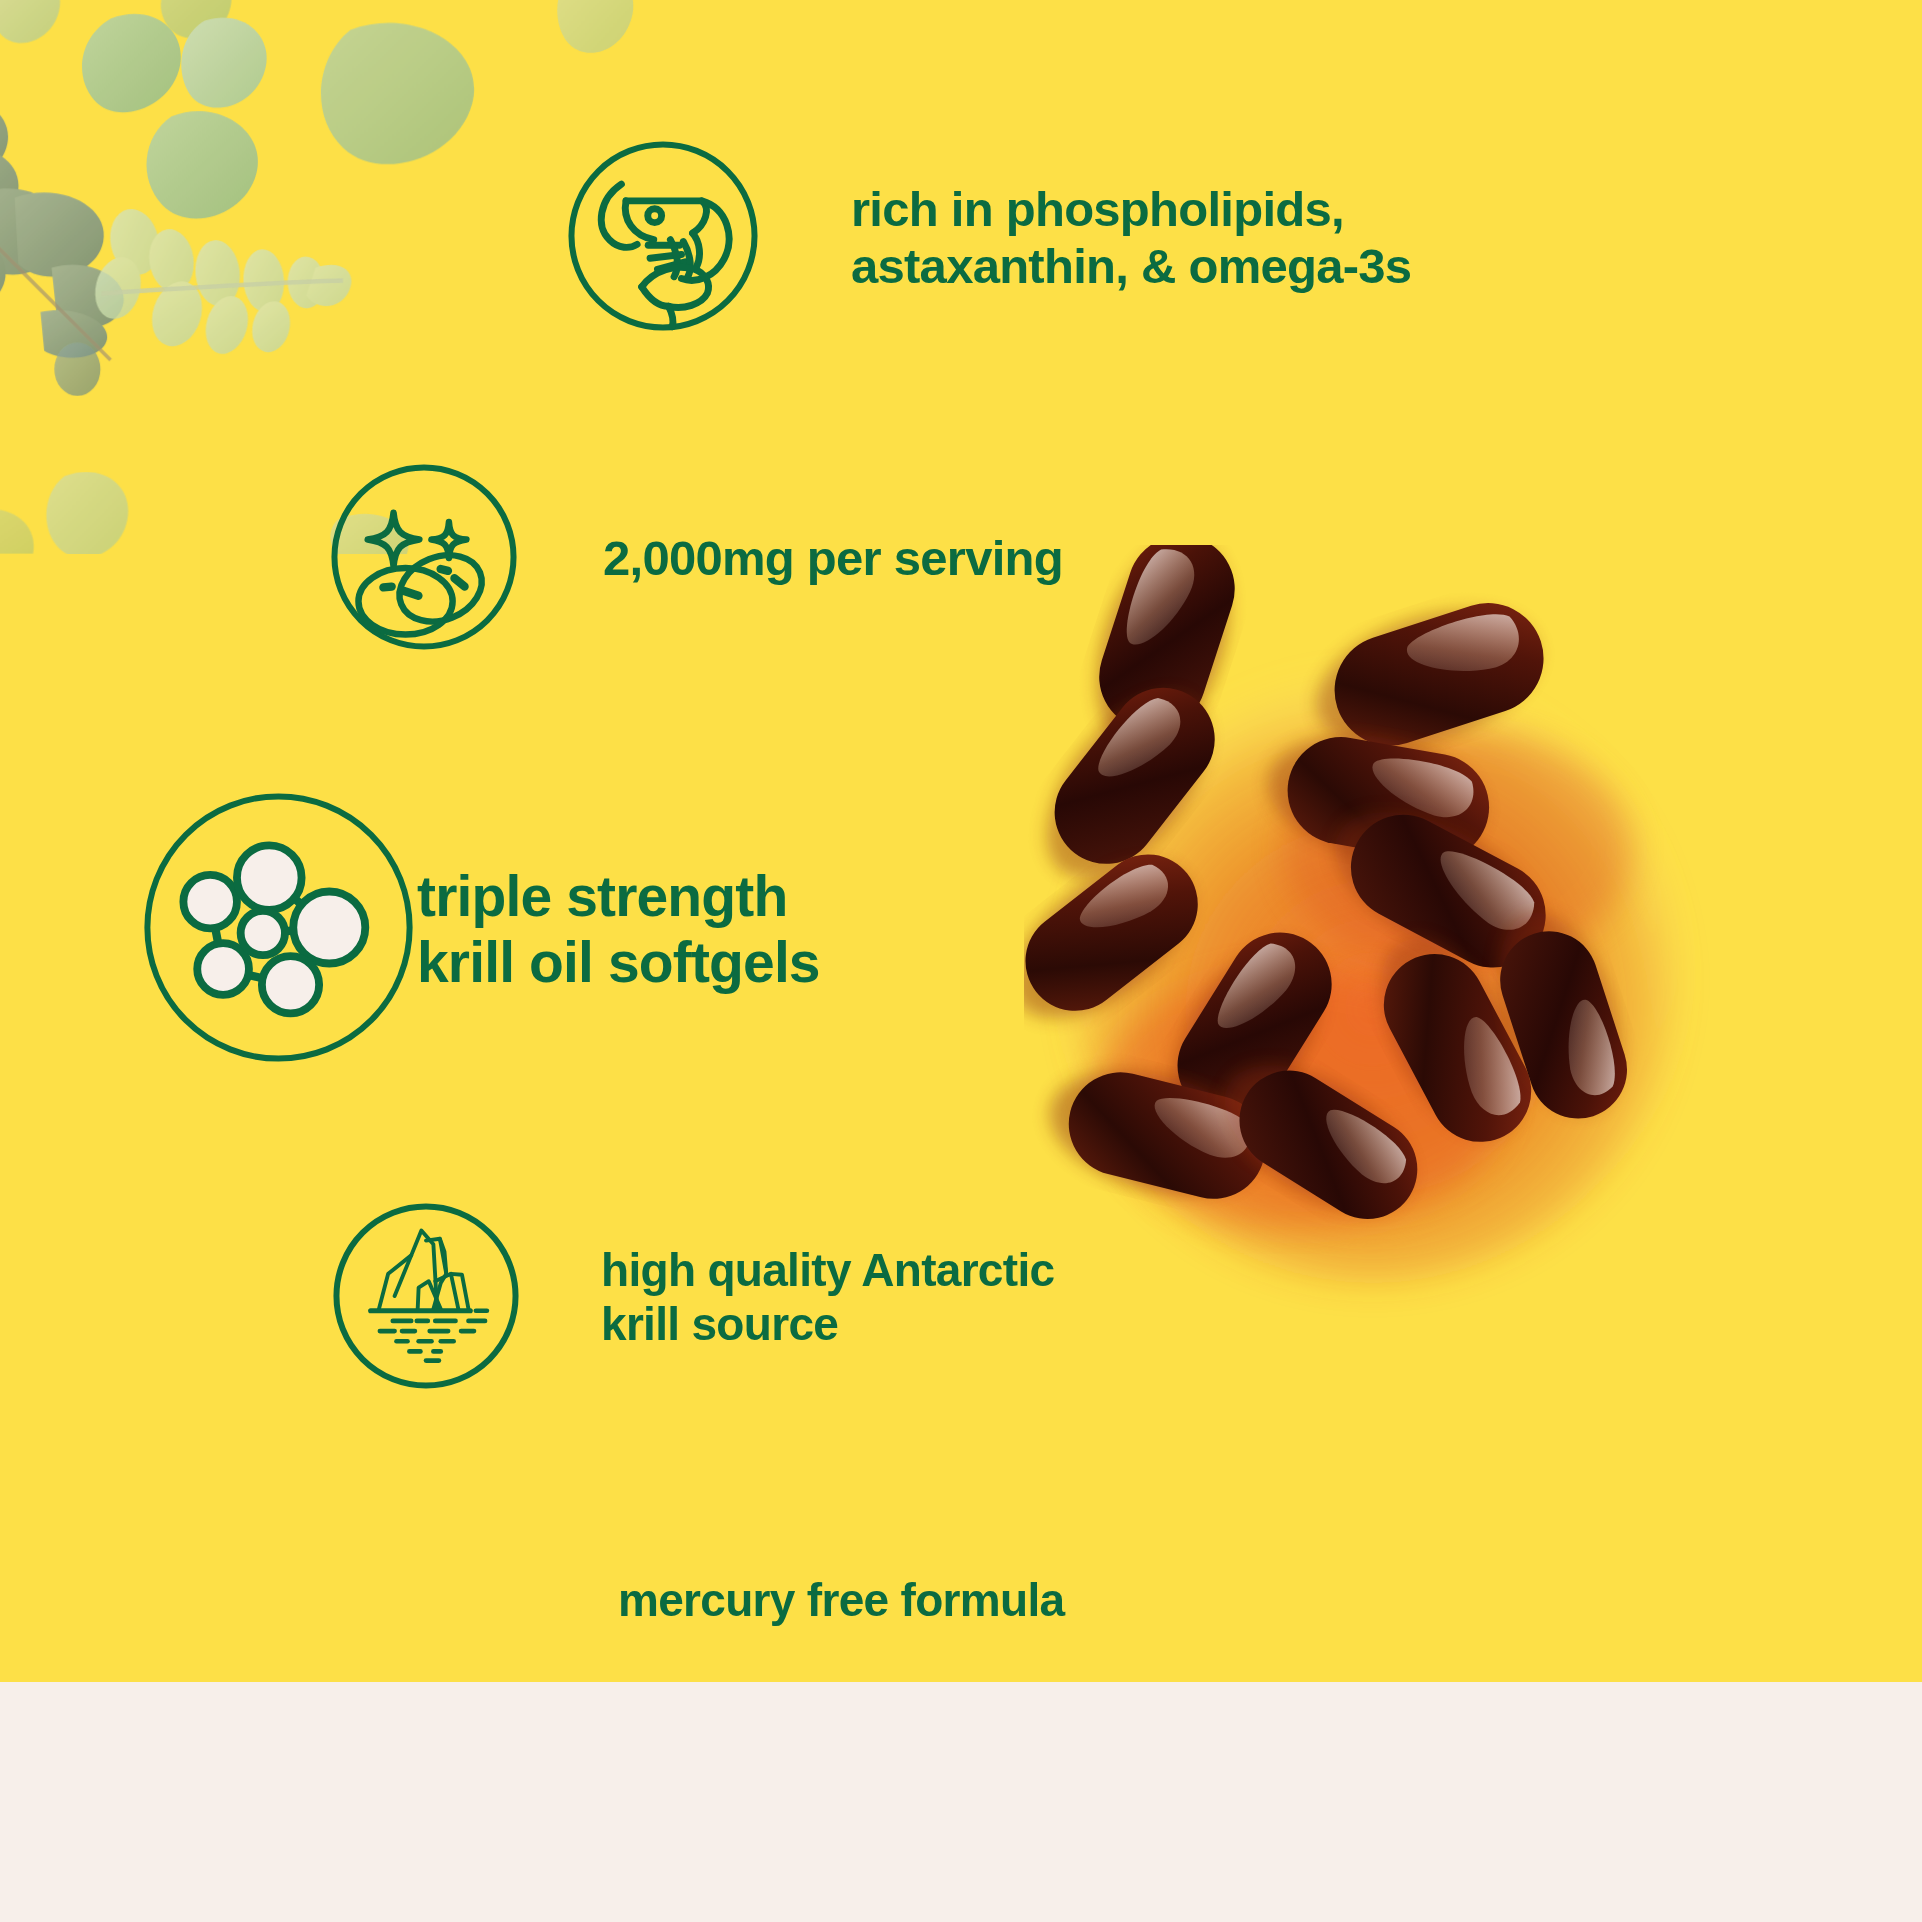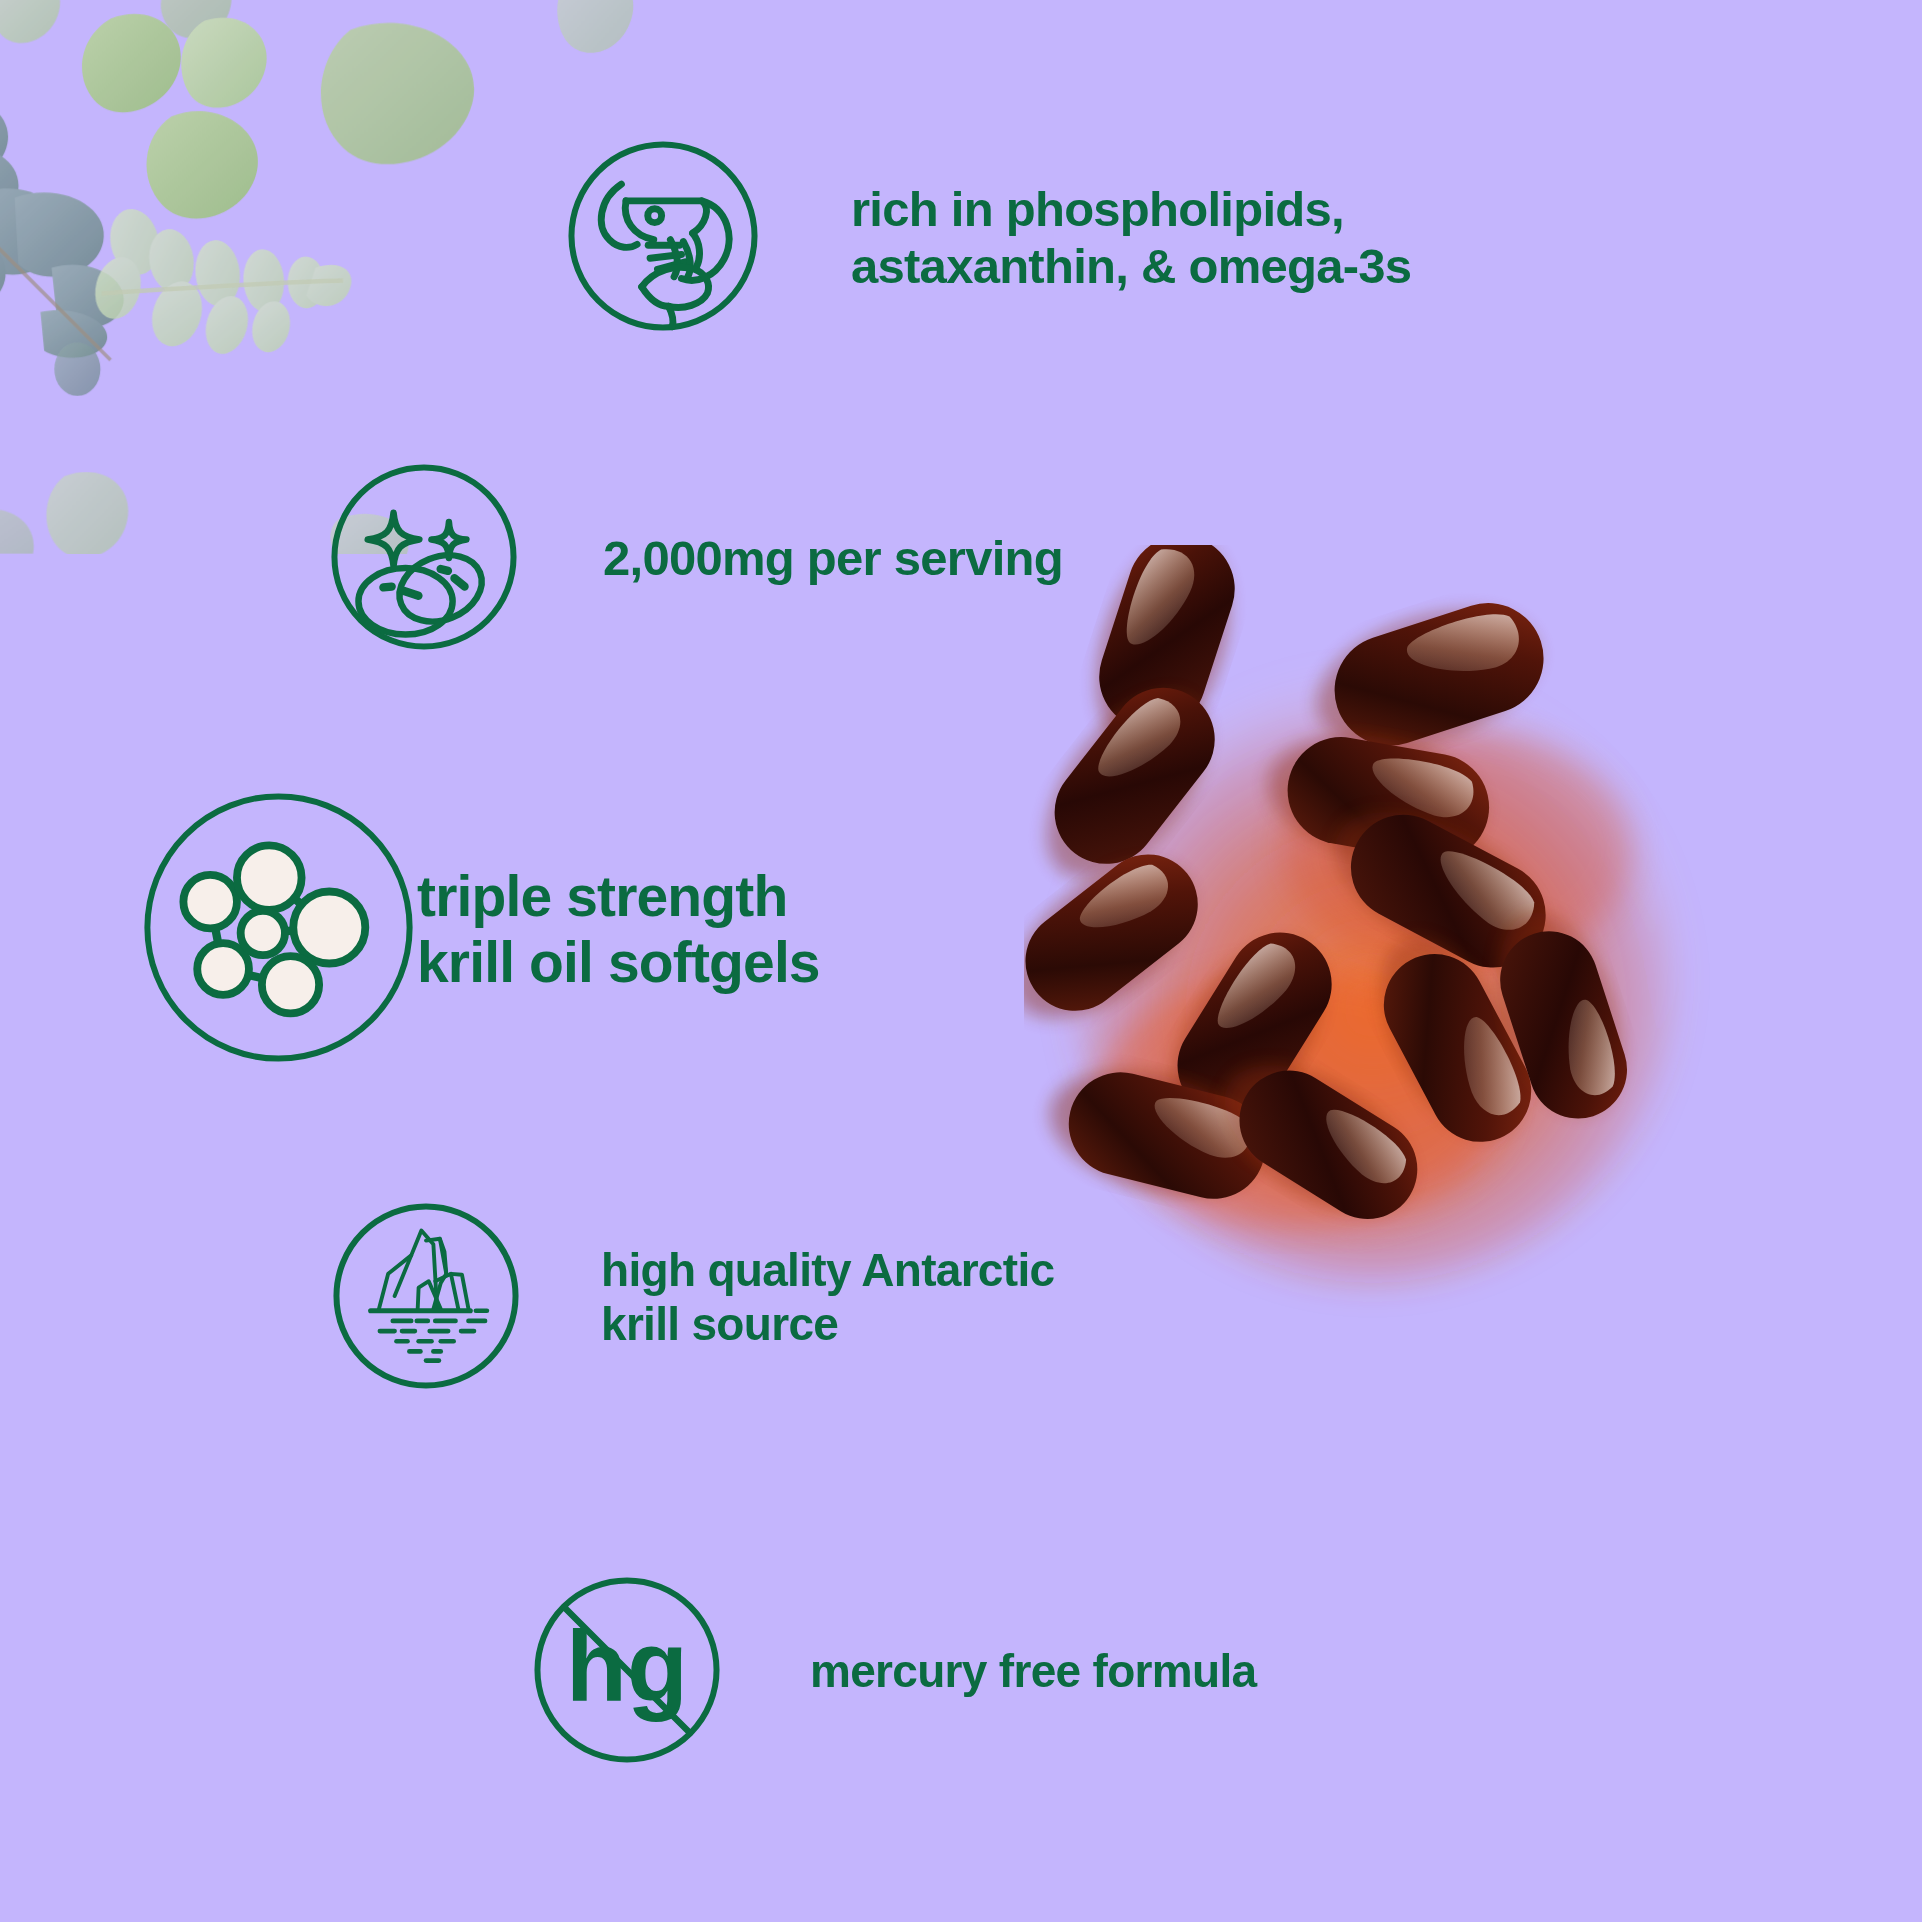--- a/index.html
+++ b/index.html
@@ -3,21 +3,21 @@
 <meta charset="utf-8">
 <style>
   * { margin:0; padding:0; box-sizing:border-box; }
   html,body { width:1922px; height:1922px; }
   body {
     background:#F7EFEA;
     font-family:"Liberation Sans", sans-serif;
     overflow:hidden;
     position:relative;
   }
-  #stage { position:relative; width:1922px; height:1922px; overflow:hidden; background:#c4b5fd; }
+  #stage { position:relative; width:1922px; height:1682px; overflow:hidden; background:#fde047; }
 
   
   .foliage { position:absolute; left:-37px; top:-37px; width:701px; height:591px; pointer-events:none; }
 
   
   .product { position:absolute; left:1024px; top:545px; width:701px; height:803px; pointer-events:none; }
 
   
   .feature { position:absolute; display:flex; align-items:center; }
   .icon-wrap { flex:0 0 auto; }
@@ -341,24 +341,17 @@
           <line x1="112" y1="164" x2="120" y2="164"></line>
           <line x1="104" y1="174" x2="118" y2="174"></line>
         </g>
       </svg>
     </div>
     <div class="feature-label">high quality Antarctic
 krill source</div>
   </div>
 
   <div class="feature" id="f5">
-    <div class="icon-wrap">
-      <svg width="192" height="192" viewBox="0 0 208 208" xmlns="http://www.w3.org/2000/svg">
-        <circle cx="104" cy="104" r="97" fill="none" stroke="#0B6B41" stroke-width="6.5"></circle>
-        <text x="104" y="138" text-anchor="middle" font-family="'Liberation Sans', sans-serif" font-size="108" font-weight="bold" fill="#0B6B41">hg</text>
-        <line x1="36" y1="36" x2="172" y2="172" stroke="#0B6B41" stroke-width="7" stroke-linecap="round"></line>
-      </svg>
-    </div>
     <div class="feature-label">mercury free formula</div>
   </div>
 
 </div>
 
 
 </body></html>

